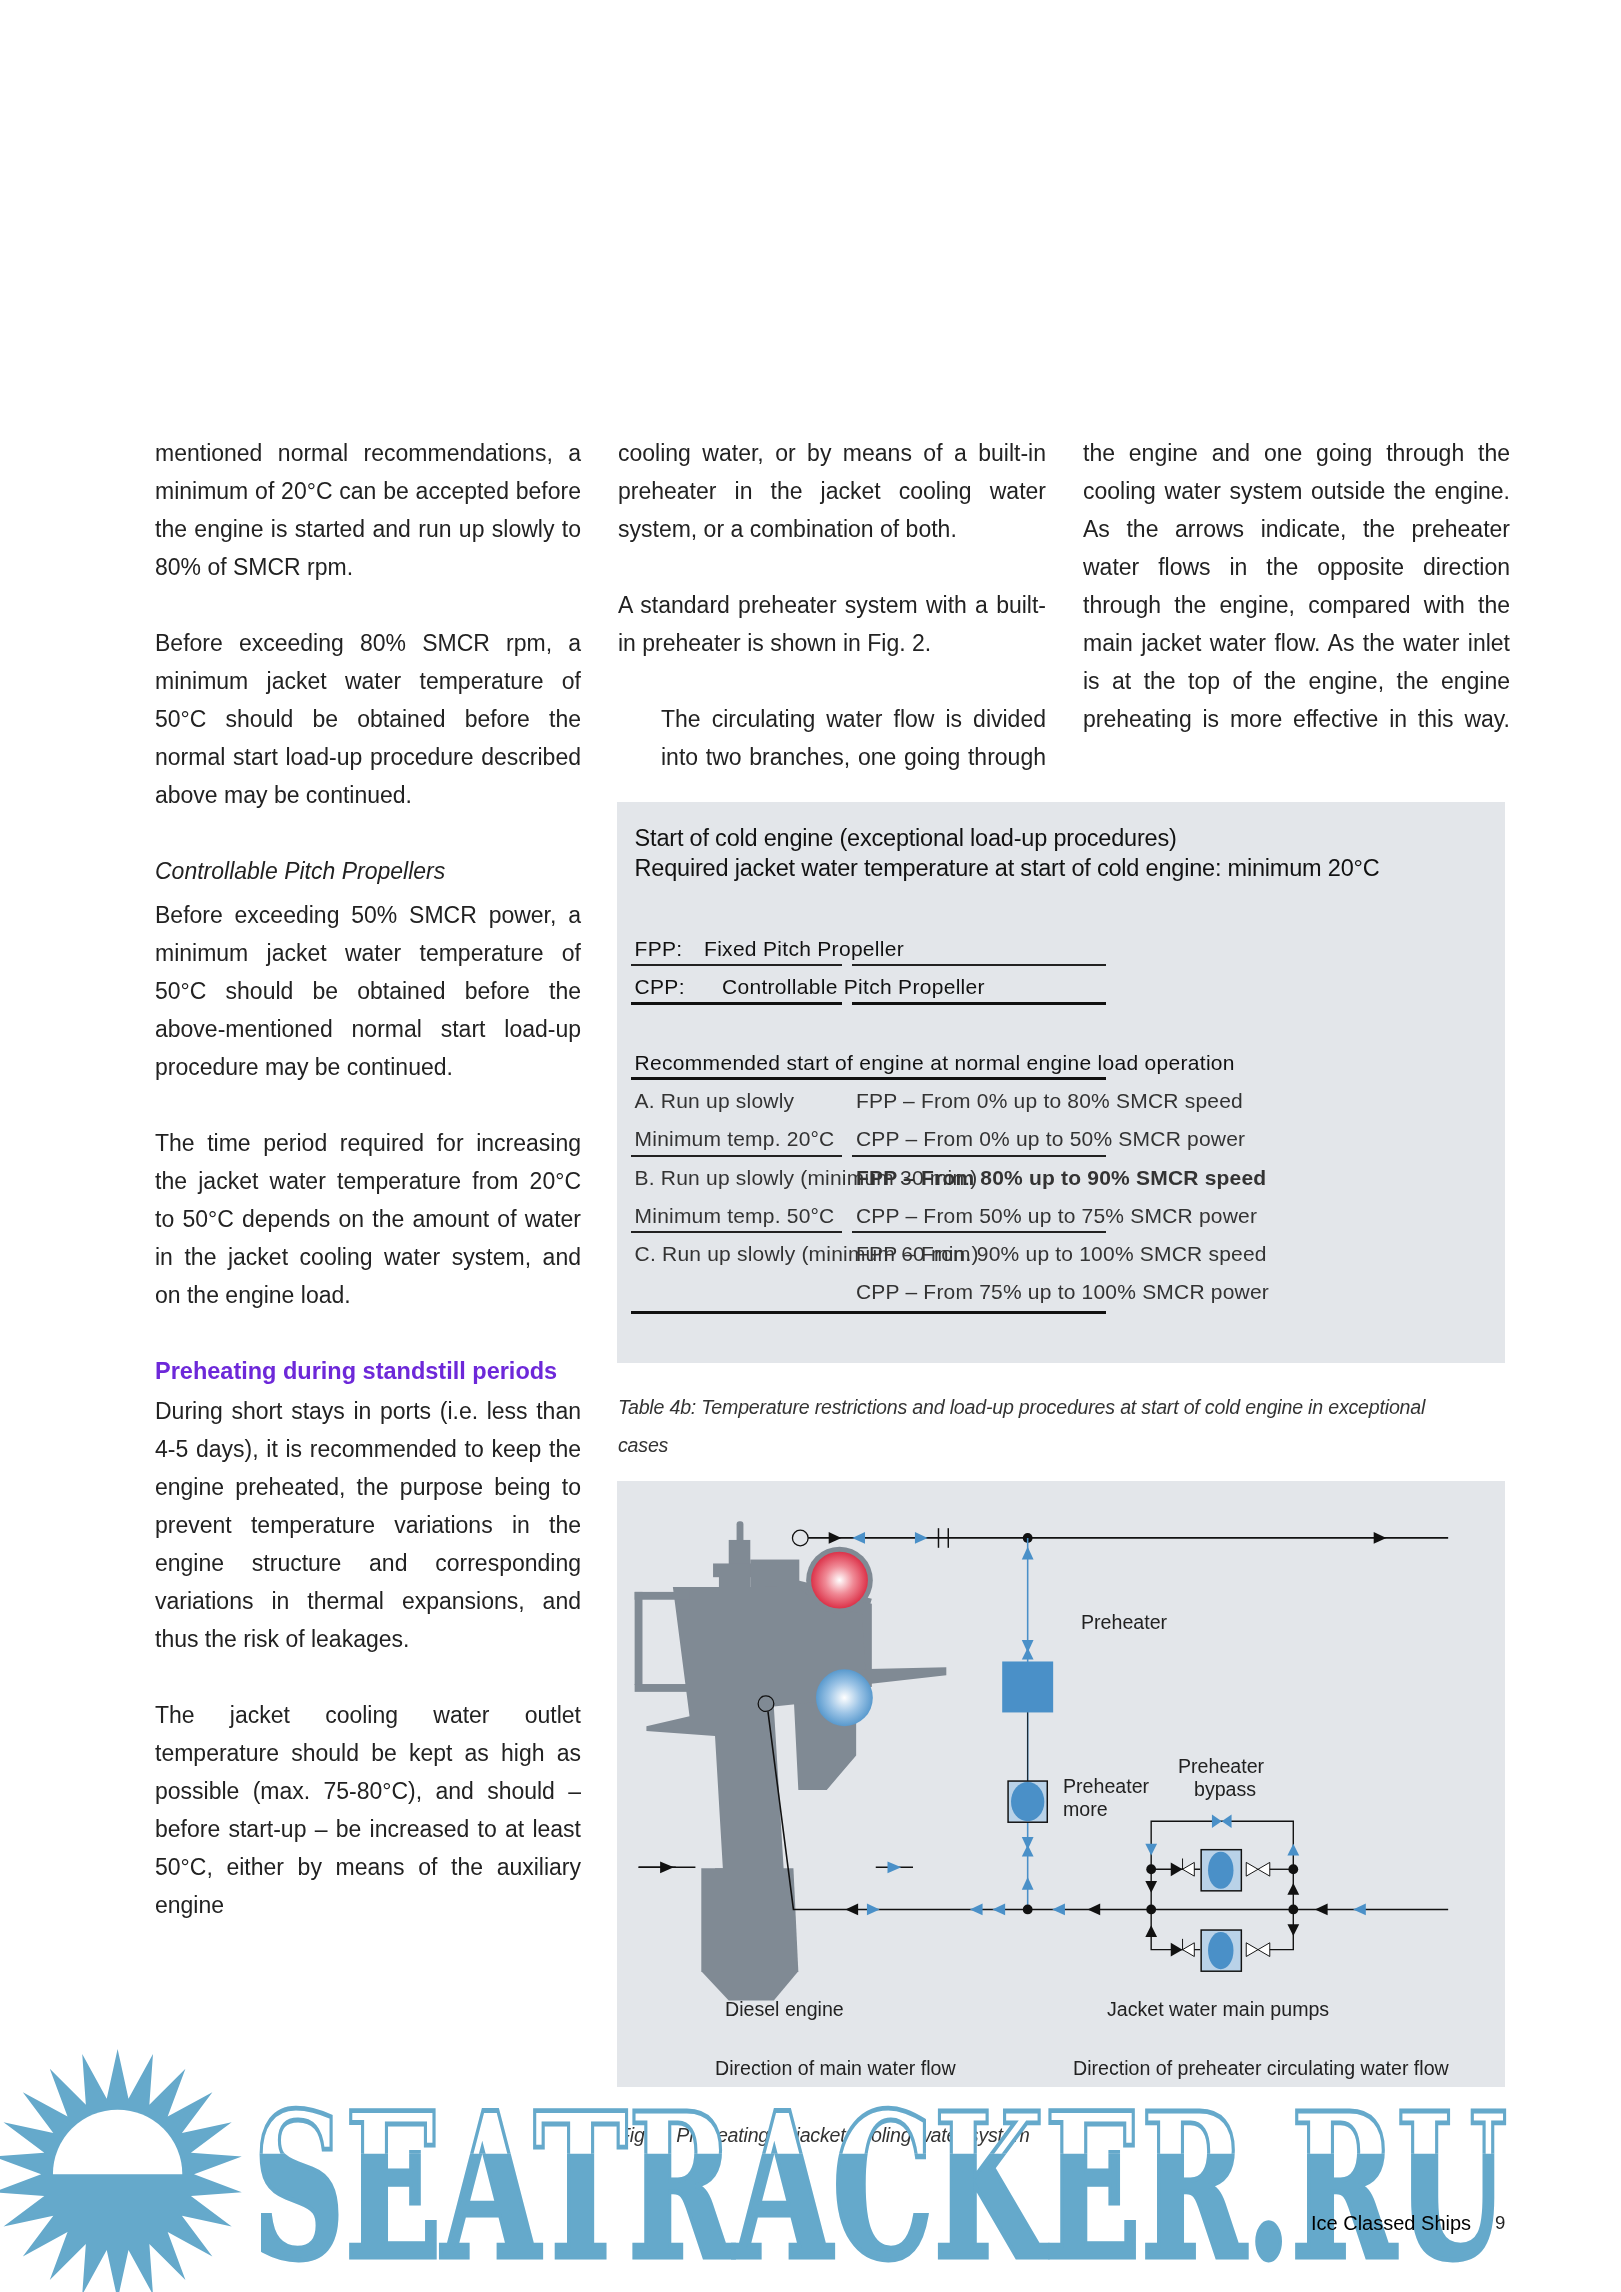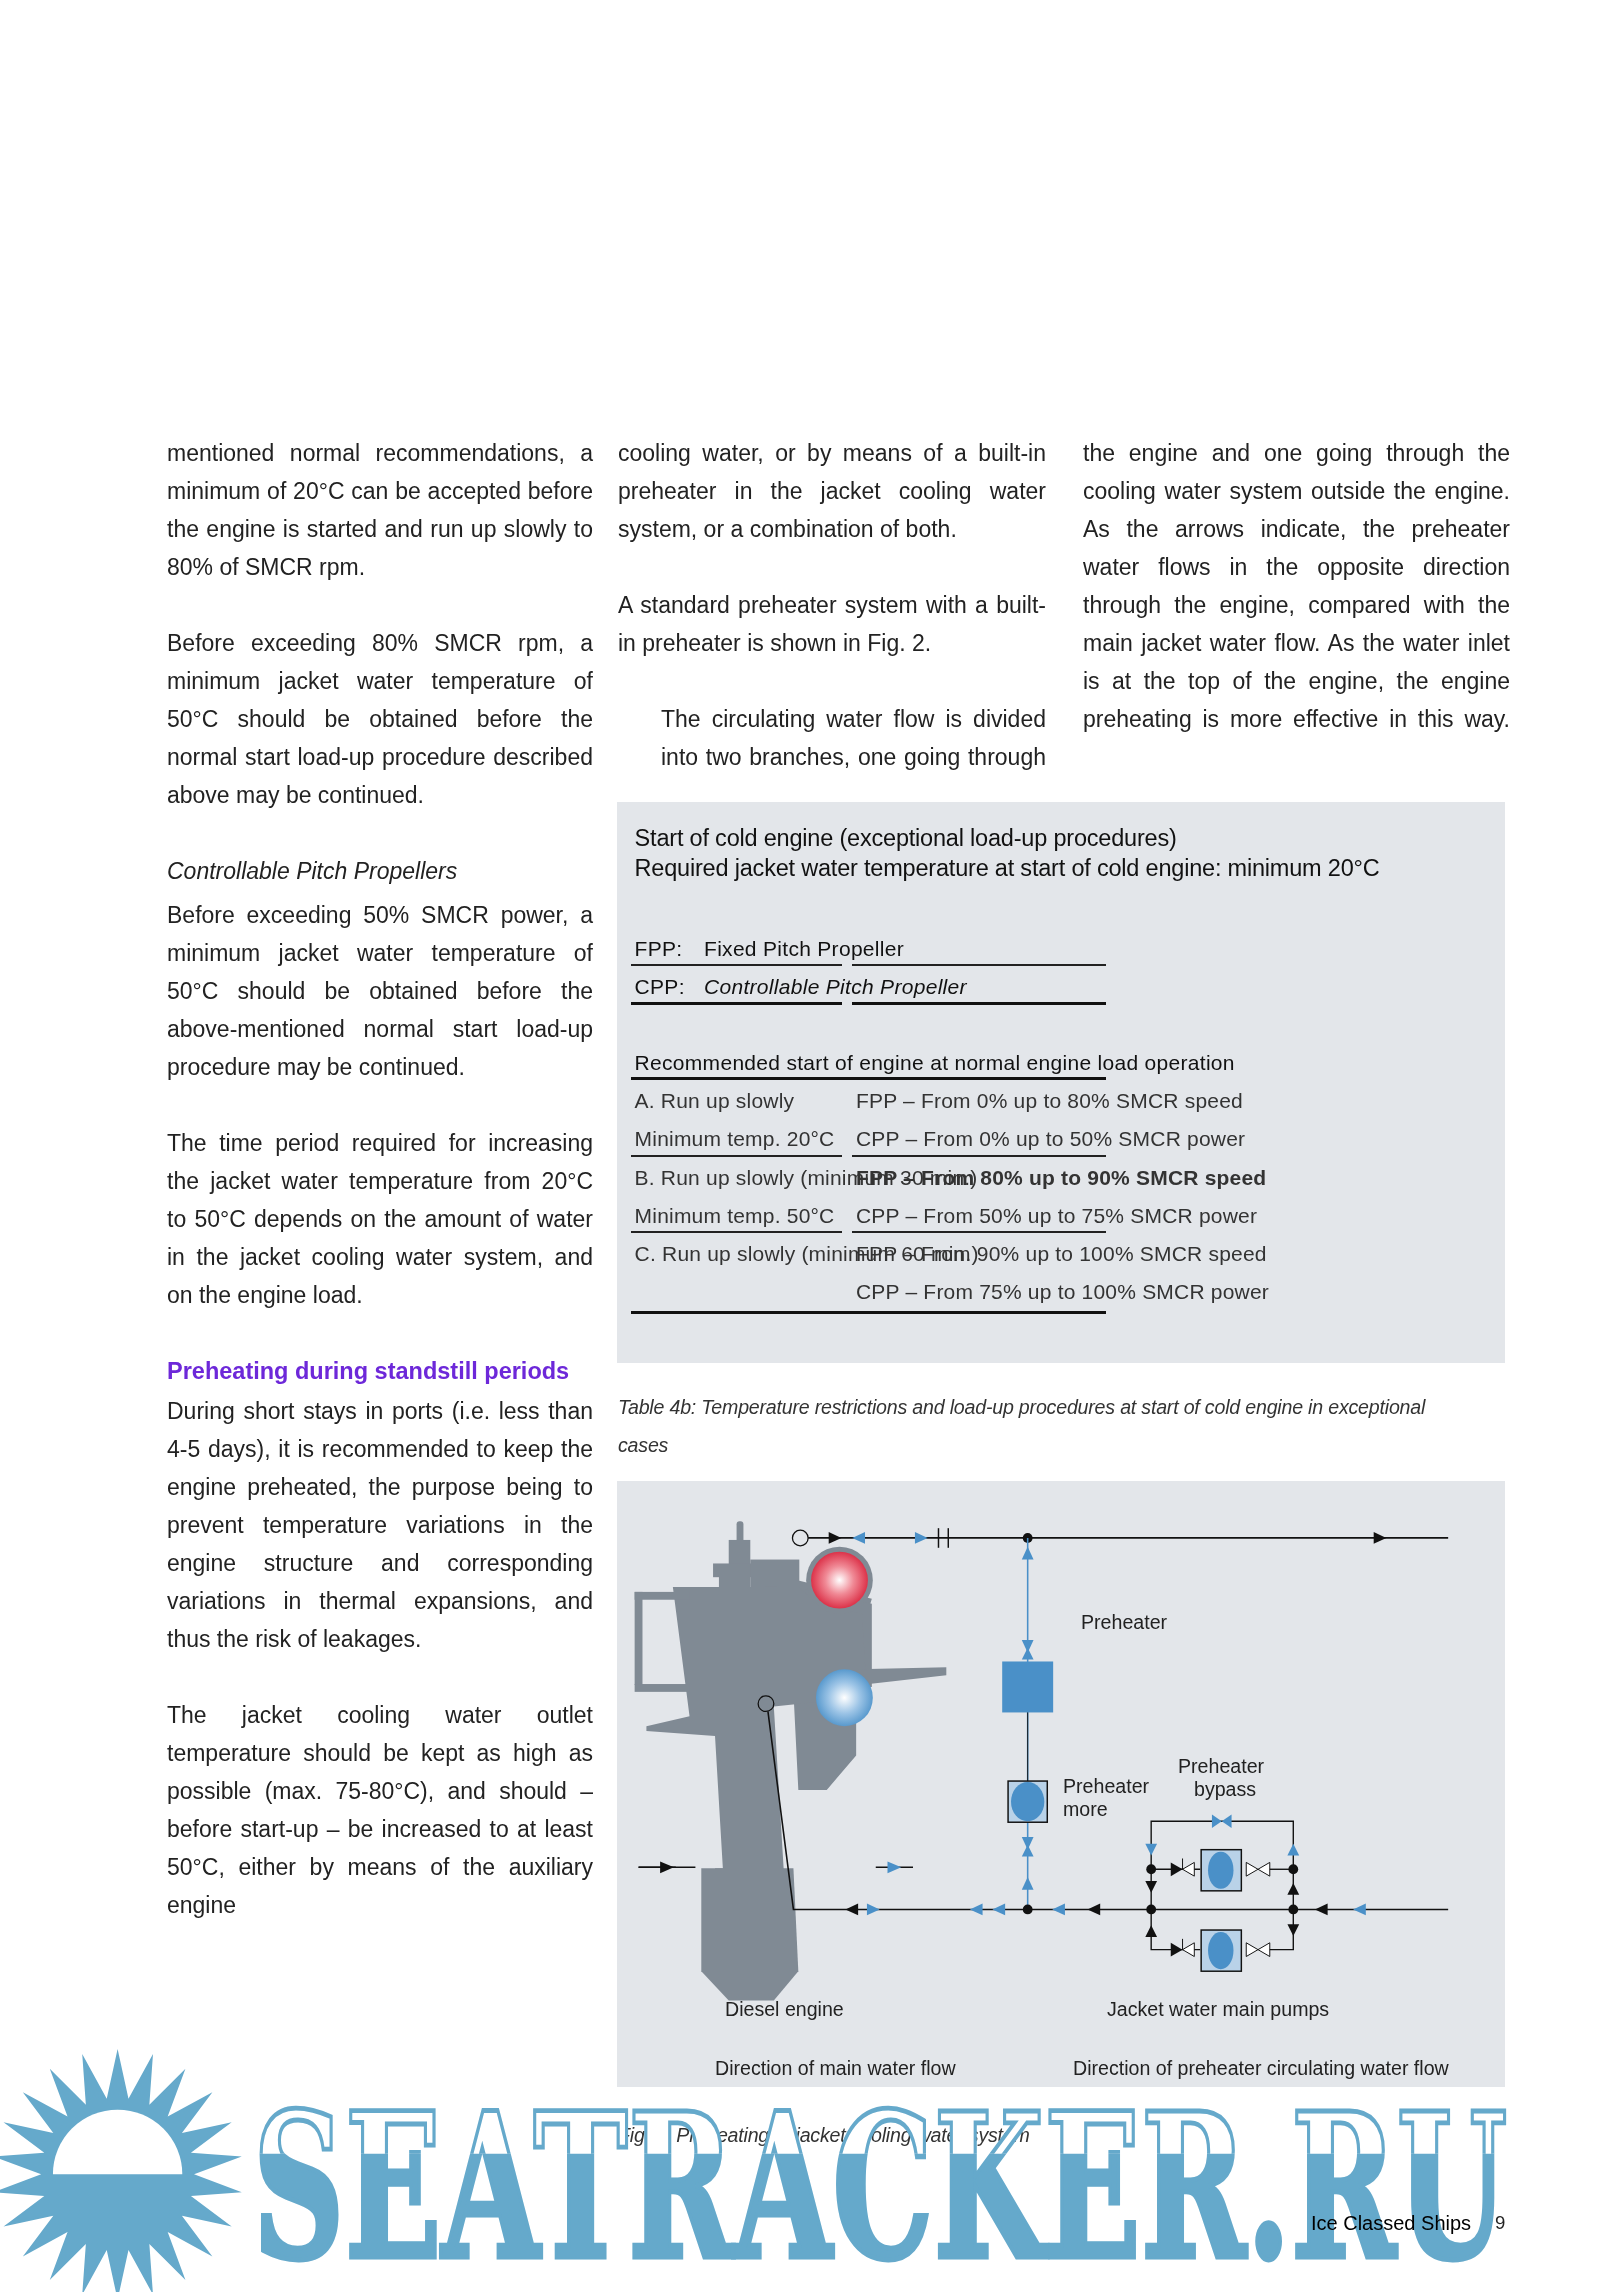--- a/index.html
+++ b/index.html
@@ -1,21 +1,21 @@
 <!DOCTYPE html>
 <html><head>
 <meta charset="utf-8">
 <style>
   html, body { margin:0; padding:0; background:#ffffff; }
   body { width:1621px; height:2293px; position:relative; overflow:hidden;
          font-family:"Liberation Sans", sans-serif; color:#1a1a1a; }
   .col { position:absolute; top:434px; font-size:23px; line-height:38px; text-align:justify; color:#222; }
   .col p { margin:0 0 38px 0; text-align:justify; text-align-last:left; }
   .col p.nogap { margin-bottom:0; }
-  #col-left { left:167px; width:426px; }
+  #col-left { left:155px; width:426px; }
   #col-mid { left:618px; width:428px; }
   #col-right { left:1083px; width:427px; }
   .subhead-italic { font-style:italic; margin:0 0 5.9px 0 !important; }
   .subhead-bold { font-weight:bold; font-size:23.5px; color:#6d28d9; margin:0 0 2px 0 !important; }
 
   #table-box { position:absolute; left:617px; top:802px; width:888px; height:561px; background:#e3e6ea; }
   #table-box .ttl { position:absolute; left:17.6px; font-size:23.5px; color:#111; white-space:nowrap; letter-spacing:-0.2px; }
   #table-box .lbl { position:absolute; font-size:21px; color:#111; white-space:nowrap; letter-spacing:0.3px; }
   #table-box .cell { position:absolute; font-size:21px; color:#333; white-space:nowrap; letter-spacing:0.2px; }
   #table-box .rule { position:absolute; height:1.5px; background:#222; }
@@ -54,21 +54,21 @@
 
 <div id="table-box">
   <div class="ttl" style="top:22.5px; font-weight:500;">Start of cold engine (exceptional load-up procedures)</div>
   <div class="ttl" style="top:53px;">Required jacket water temperature at start of cold engine: minimum 20°C</div>
 
   <div class="lbl" style="left:17.6px; top:135px;">FPP:</div>
   <div class="lbl" style="left:87px; top:135px;">Fixed Pitch Propeller</div>
   <div class="rule" style="left:13.7px; width:211px; top:162px;"></div>
   <div class="rule" style="left:235px; width:254px; top:162px;"></div>
   <div class="lbl" style="left:17.6px; top:173px;">CPP:</div>
-  <div class="lbl" style="left:87px; top:173px;font-style:italic;">Controllable Pitch Propeller</div>
+  <div class="lbl" style="left:105px; top:173px;">Controllable Pitch Propeller</div>
   <div class="rule thick" style="left:13.7px; width:211px; top:200px;"></div>
   <div class="rule thick" style="left:235px; width:254px; top:200px;"></div>
 
   <div class="lbl" style="left:17.6px; top:249px;">Recommended start of engine at normal engine load operation</div>
   <div class="rule thick" style="left:13.7px; width:475px; top:275px;"></div>
 
   <div class="cell" style="left:17.6px; top:287px;">A. Run up slowly</div>
   <div class="cell" style="left:17.6px; top:325px;">Minimum temp. 20°C</div>
   <div class="cell" style="left:239px; top:287px;">FPP – From 0% up to 80% SMCR speed</div>
   <div class="cell" style="left:239px; top:325px;">CPP – From 0% up to 50% SMCR power</div>

